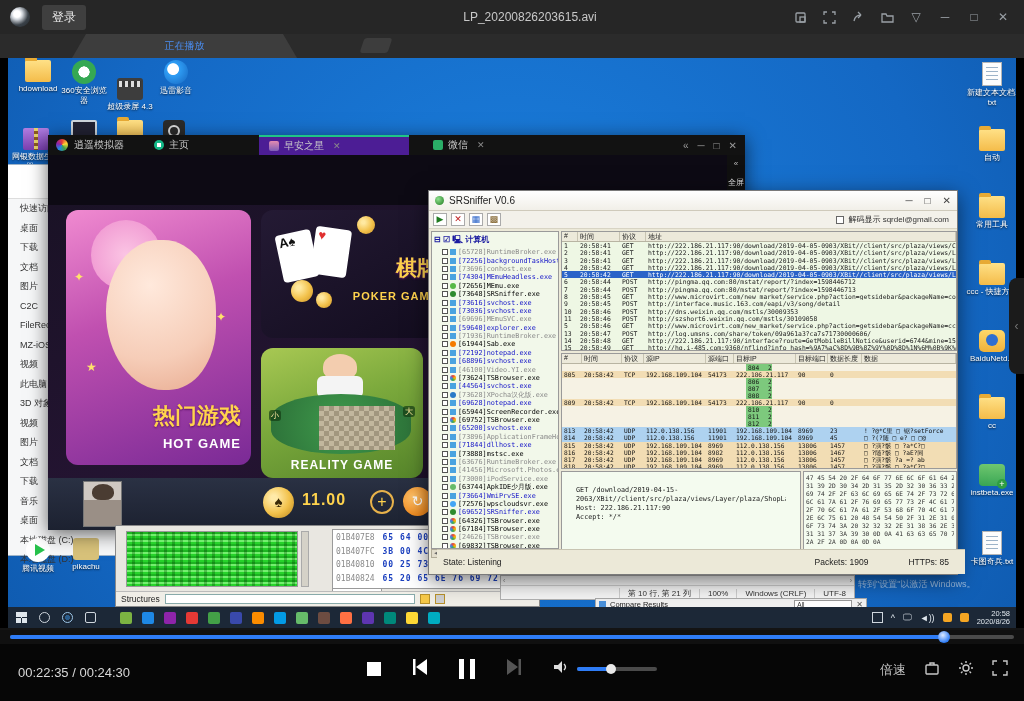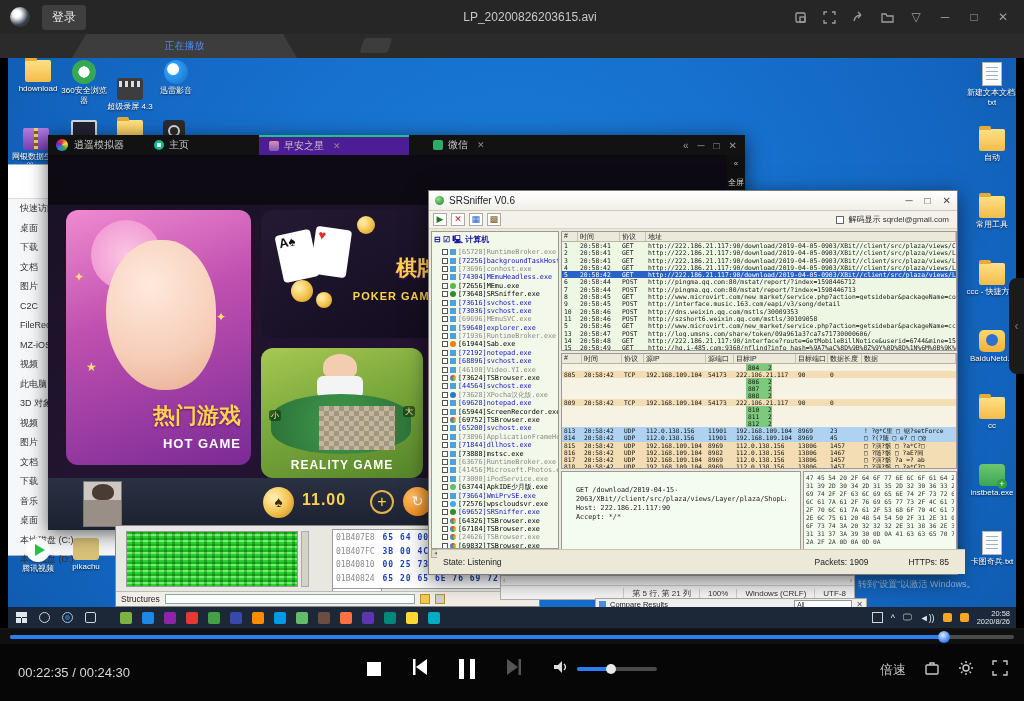--- a/index.html
+++ b/index.html
@@ -544,21 +544,21 @@
           <div class="hx-mini" style="background:#cfcfcf"></div>
         </div>
       </div>
 
       <div class="npstrip">
         <div class="np-scroll">
             <span>‹</span>
             <span>›</span>
           </div>
         <div class="np-status">
-          <span style="margin-left:auto">第 5 行, 第 21 列</span>
+          <span style="margin-left:auto">第 10 行, 第 21 列</span>
           <span>100%</span>
           <span>Windows (CRLF)</span>
           <span>UTF-8</span>
         </div>
       </div>
 
       <div class="comparebar">
         <div class="ci"></div>
         <div class="ct">Compare Results</div>
         <div class="cdd">All</div>

